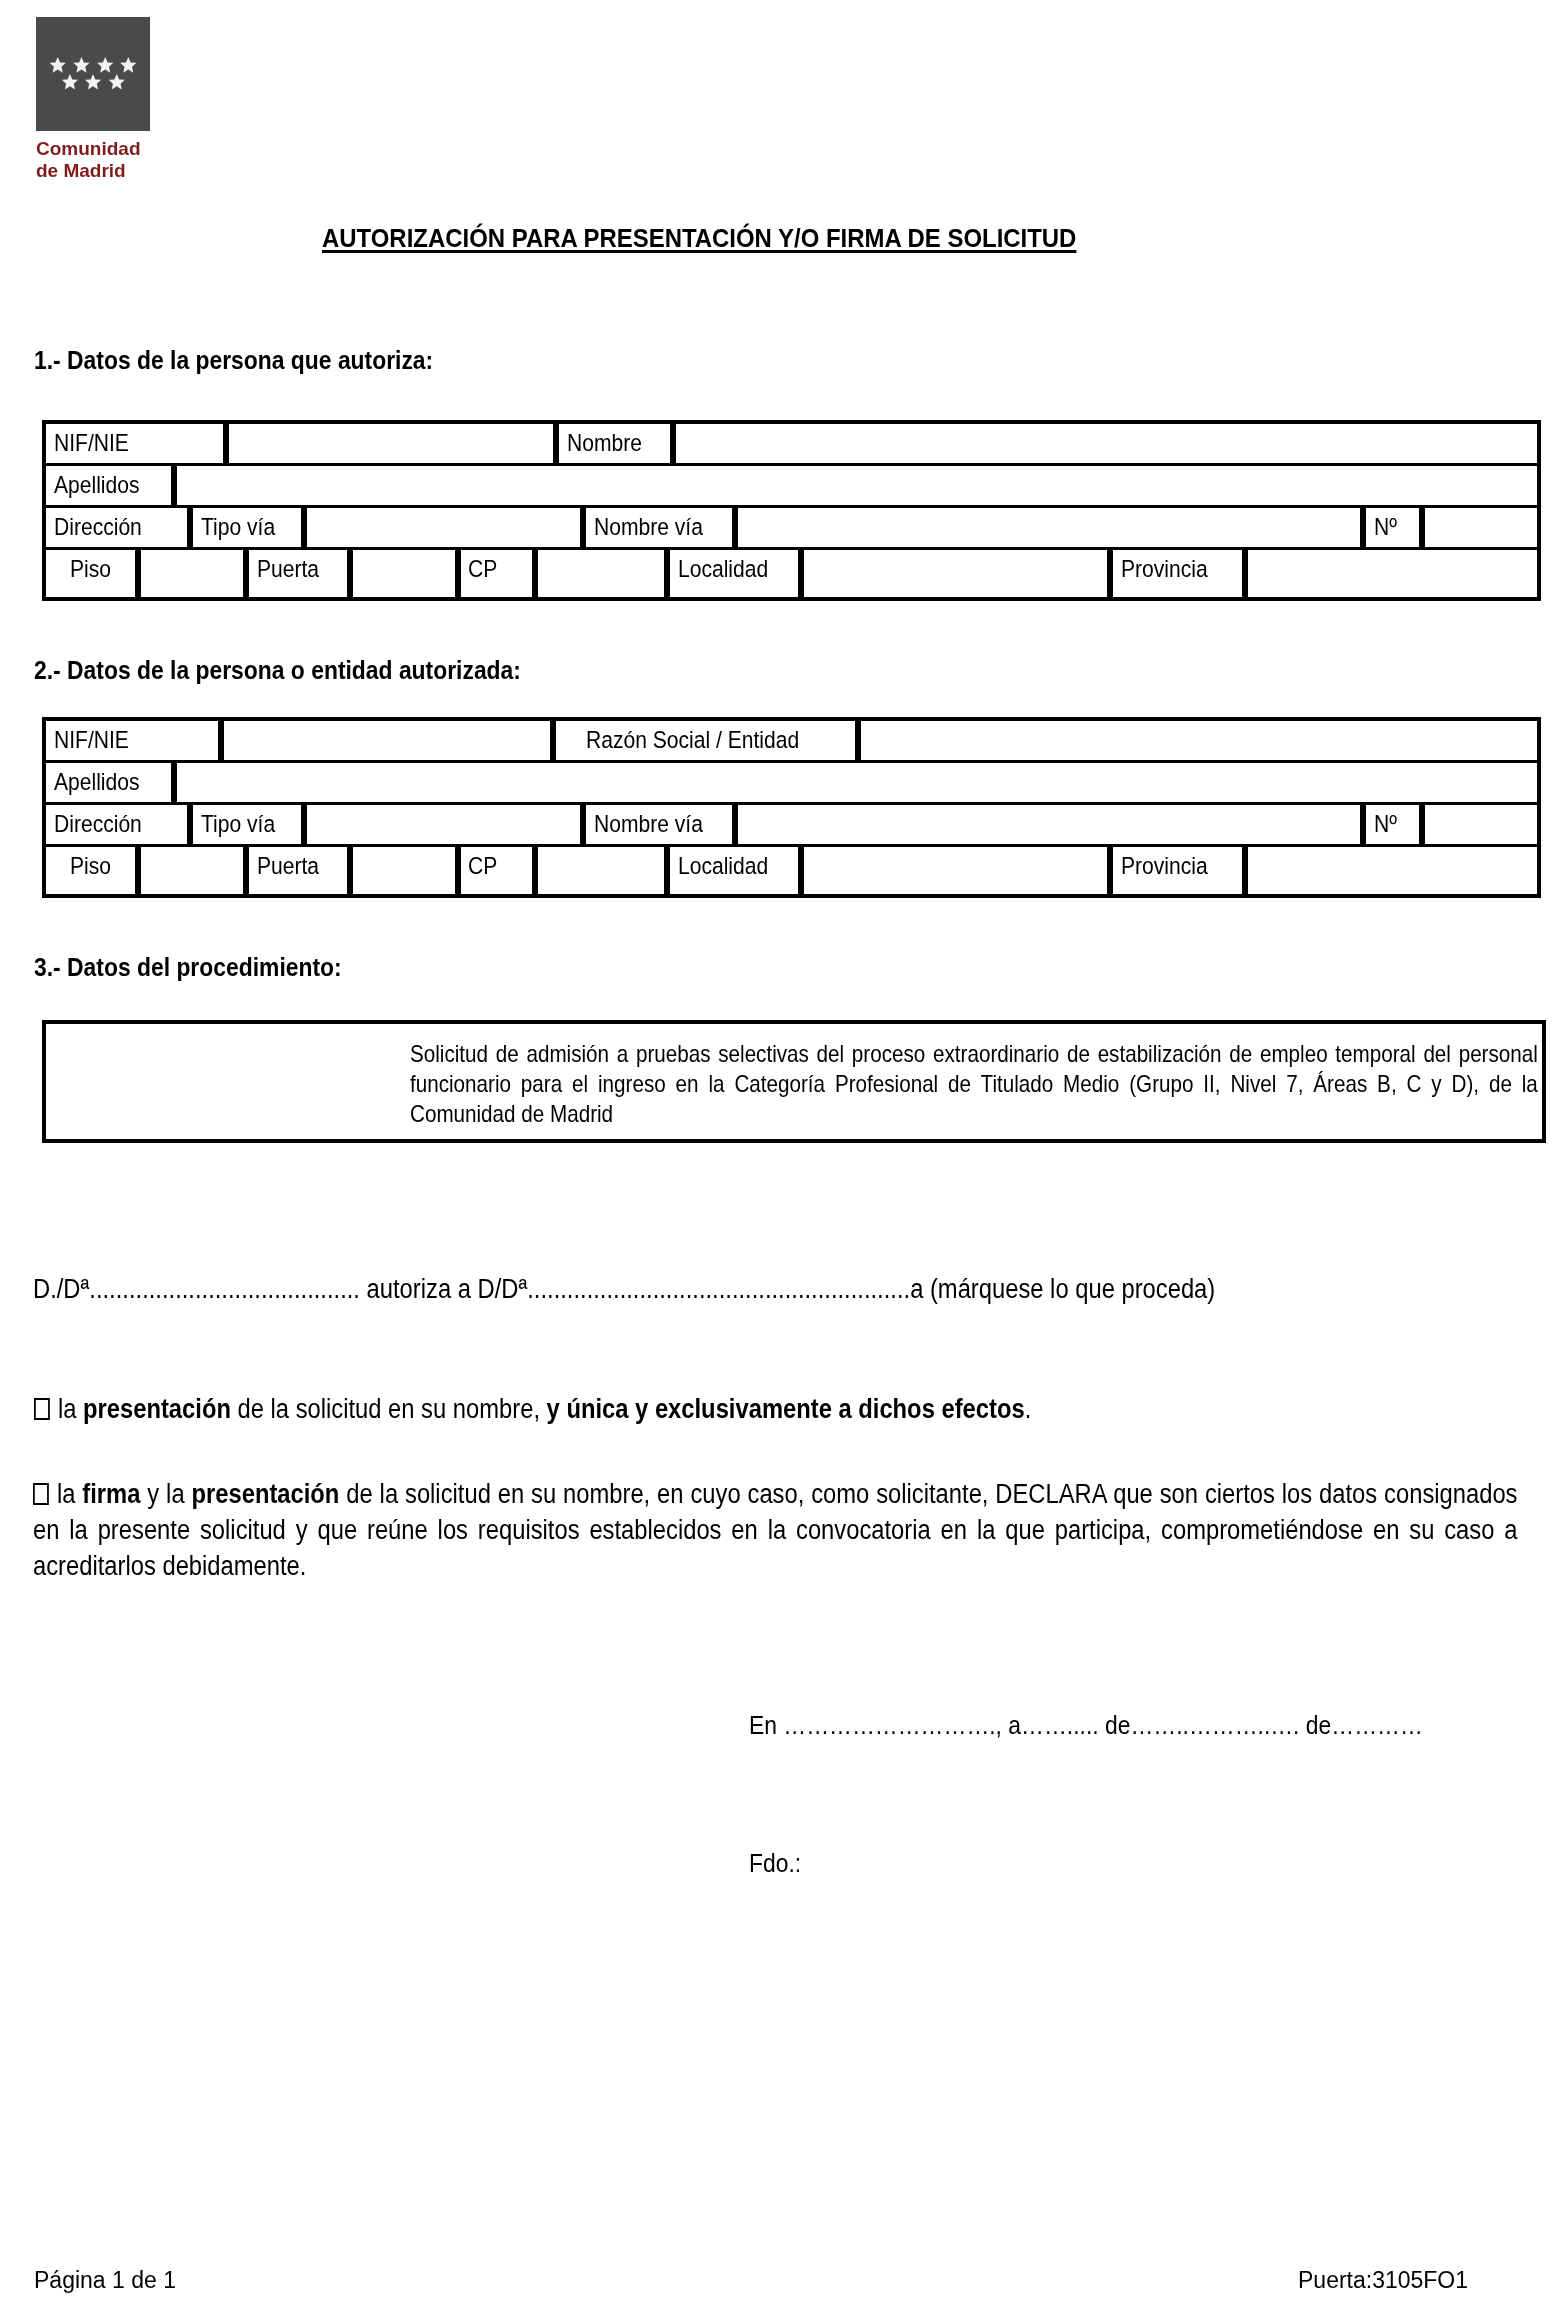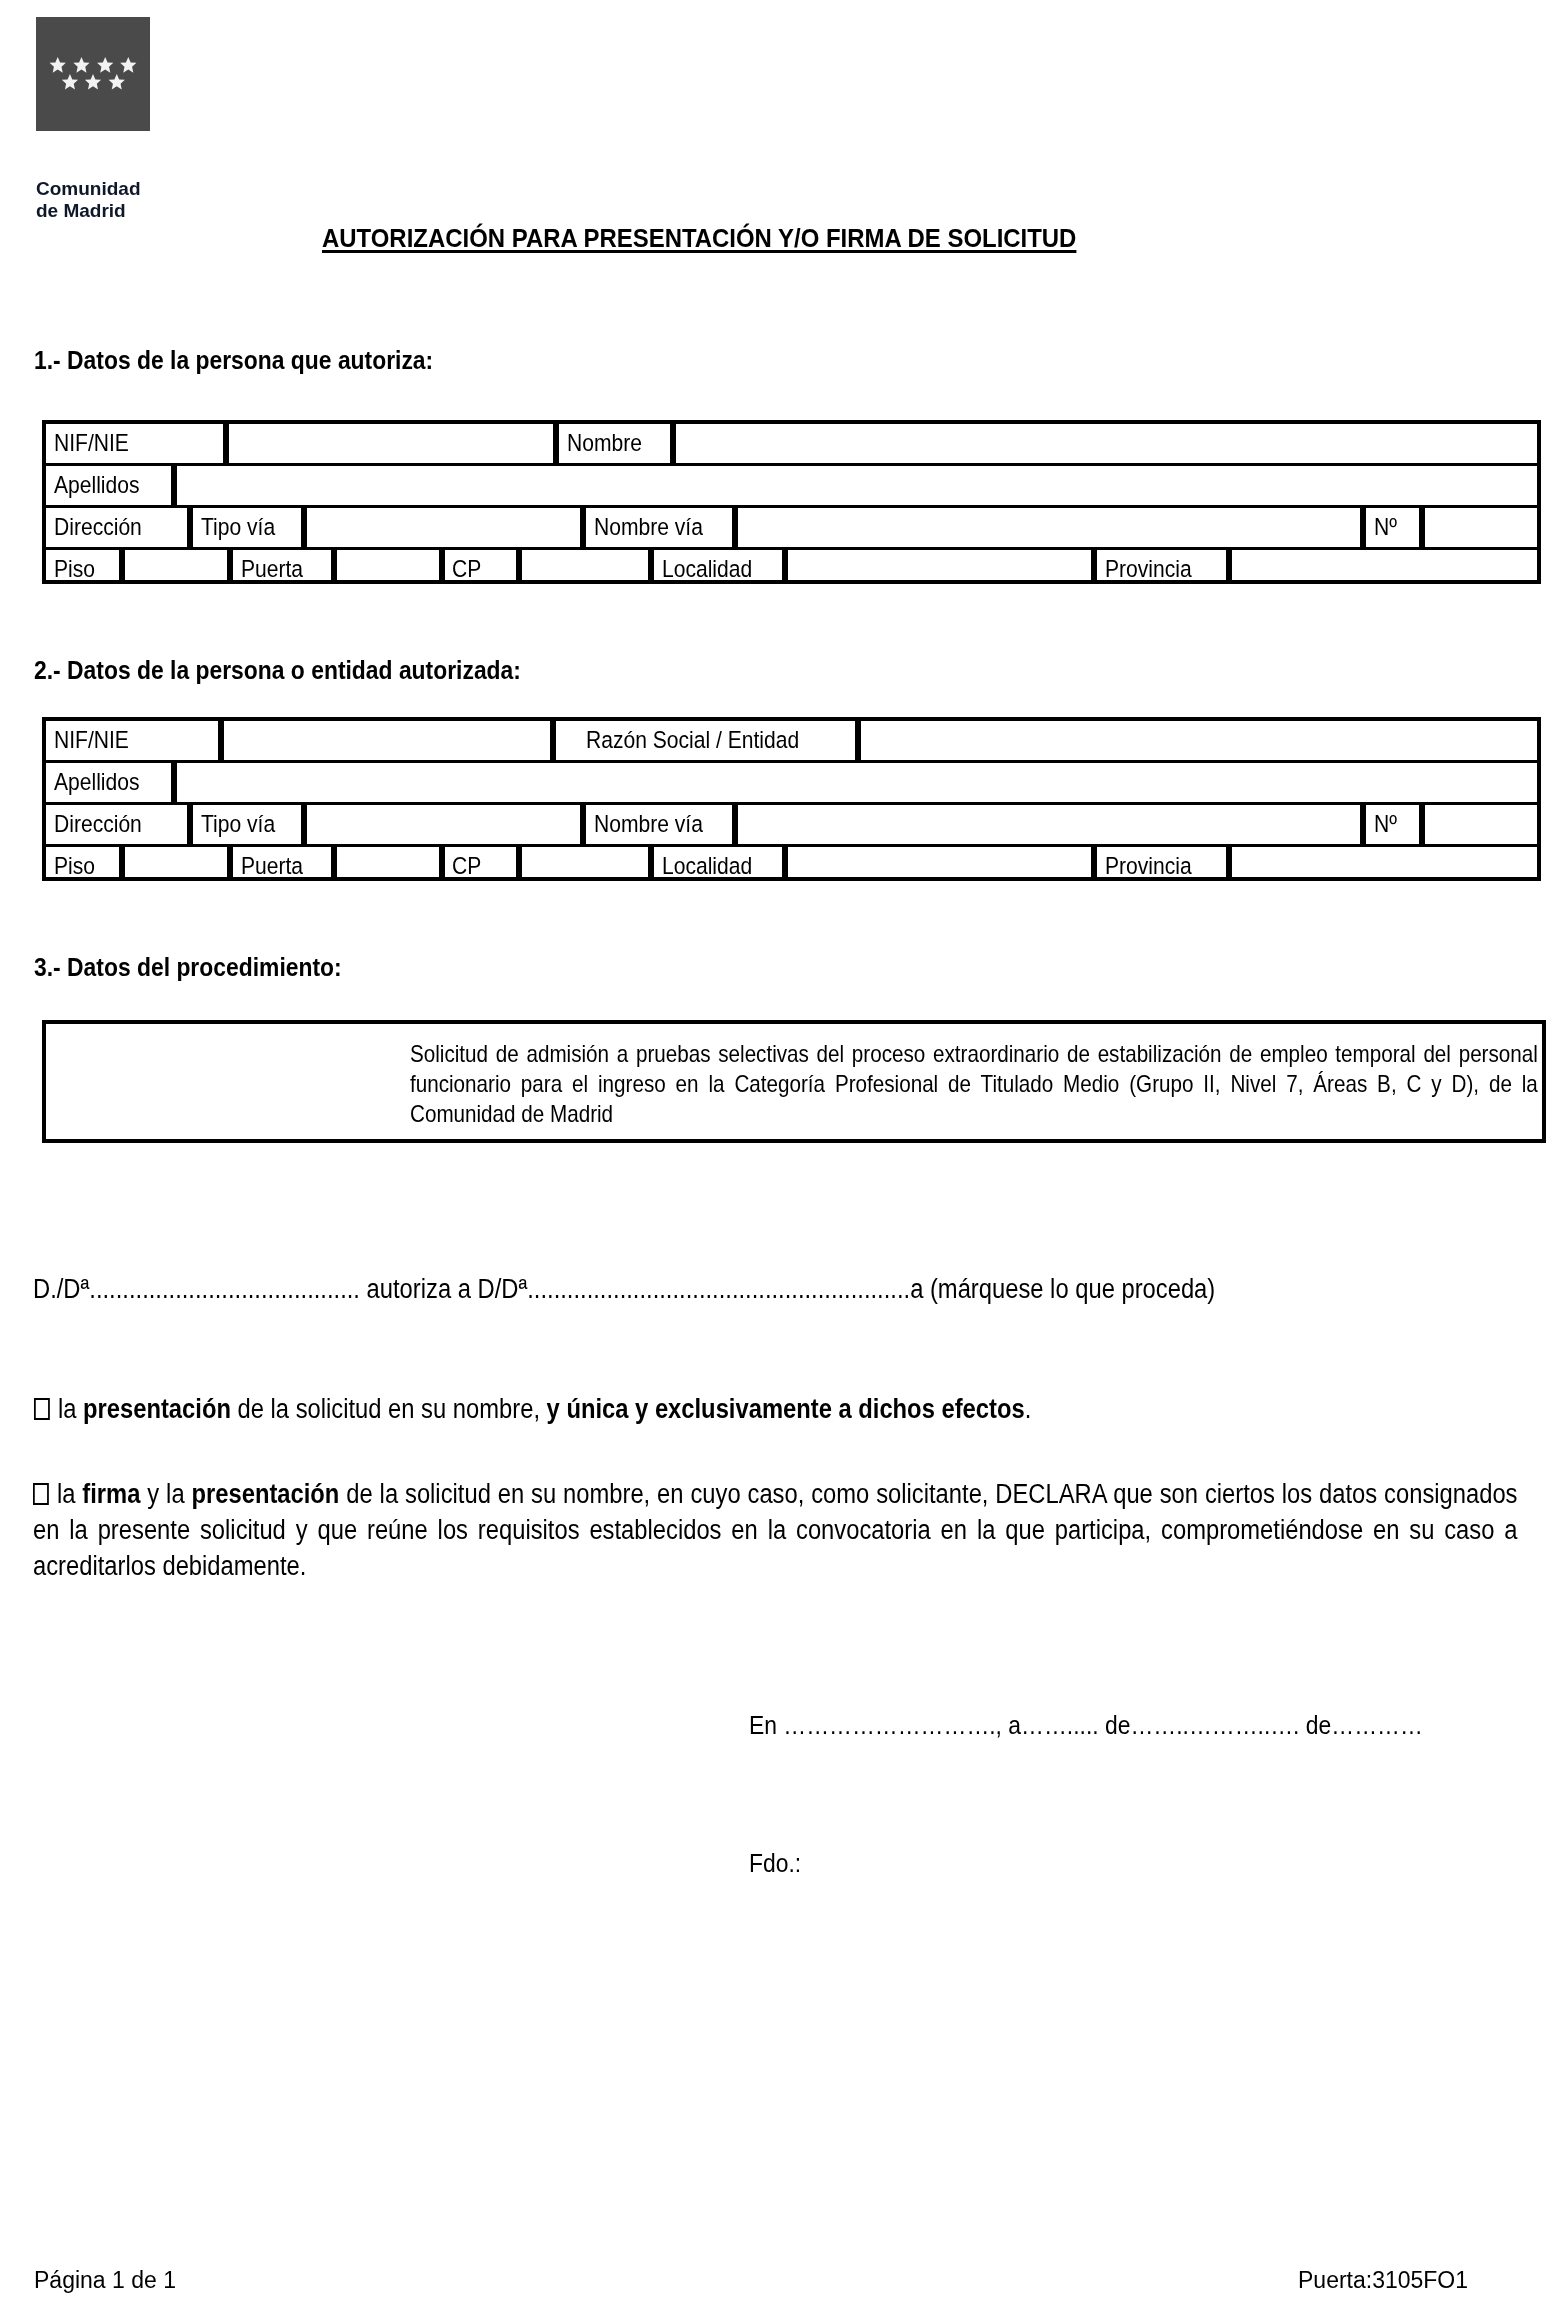--- a/index.html
+++ b/index.html
@@ -9,41 +9,41 @@
   }
   .abs { position: absolute; }
   
   .logo-box {
     left: 36px; top: 17px; width: 114px; height: 114px;
     background: #4a4a4a;
   }
   .logo-stars { position: absolute; left: 0; top: 0; width: 114px; height: 114px; }
   .logo-text {
     left: 36px; top: 138px; font-weight: bold; font-size: 19px; line-height: 22px;
-    color: #0f172a; letter-spacing: 0px; margin-top: 40px;
+    color: #7f1d1d; letter-spacing: 0px;
   }
   .doc-title {
     left: 322px; top: 223px; font-weight: bold; font-size: 26.6px; line-height: 31px;
     text-decoration: underline; text-decoration-thickness: 2.7px; text-underline-offset: 3.4px;
     transform: scaleX(0.9); transform-origin: left top; white-space: nowrap;
   }
   .section-heading {
     font-weight: bold; font-size: 26px; line-height: 30px; white-space: nowrap;
     transform: scaleX(0.88); transform-origin: left top;
   }
   
   .form-table {
     position: absolute; left: 42px; width: 1499px;
     border: 4.1px solid #000; box-sizing: border-box;
   }
   .form-row {
     position: relative; height: 42px; border-bottom: 3.4px solid #000;
     box-sizing: border-box;
   }
-  .form-row:last-child { border-bottom: none; height: 30px; }
+  .form-row:last-child { border-bottom: none; height: 47px; margin-left: 16px; }
   .cell {
     position: absolute; top: 0; bottom: 0; box-sizing: border-box;
     border-right: 6px solid #000000;
     font-size: 24.5px; line-height: 38px; padding-left: 8.2px; white-space: nowrap;
   }
   .cell .t { display: inline-block; transform: scaleX(0.86); transform-origin: left center; }
   .cell.last { border-right: none; }
   .cell.input { background: transparent; }
   
   .proc-table {

